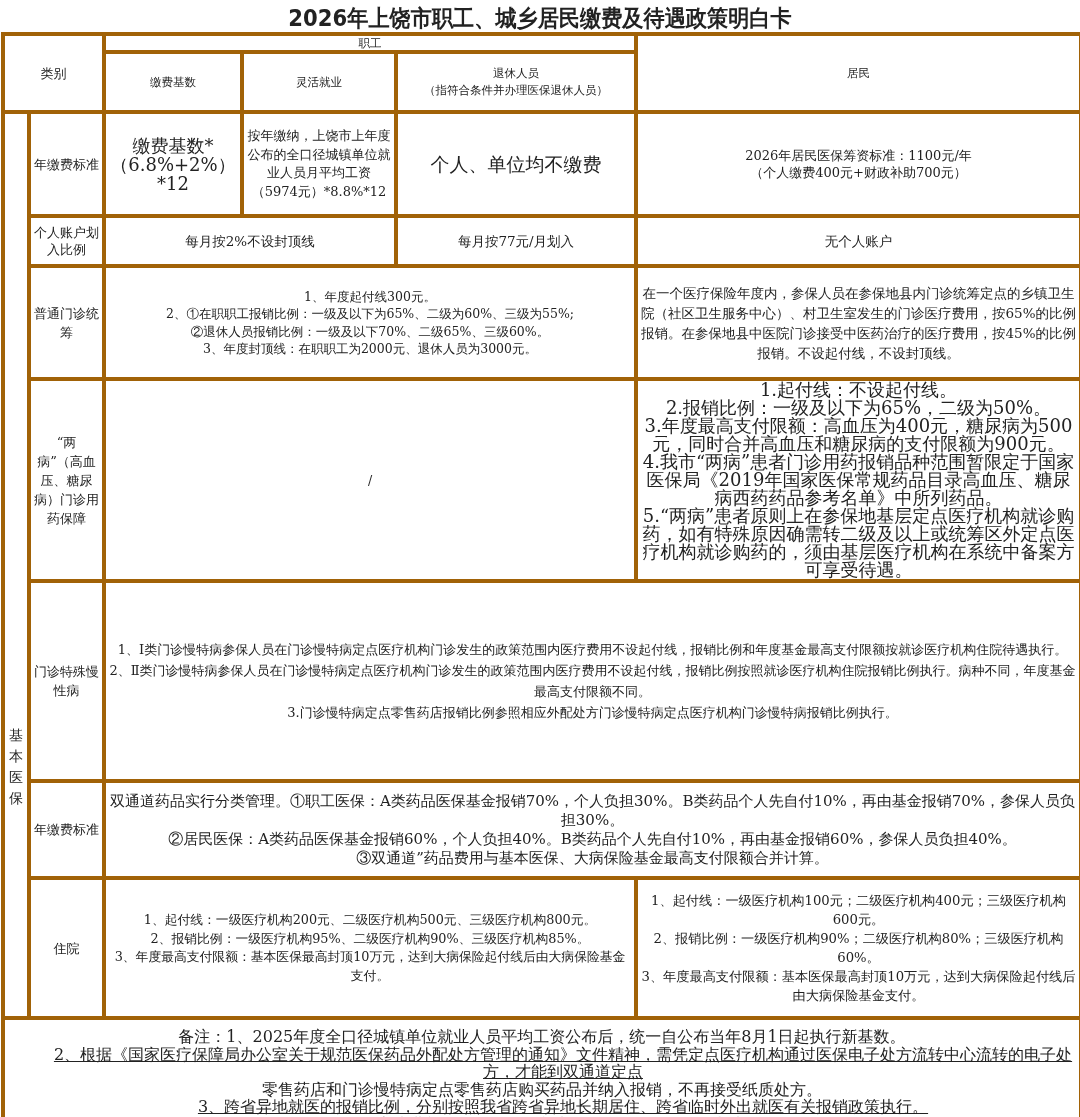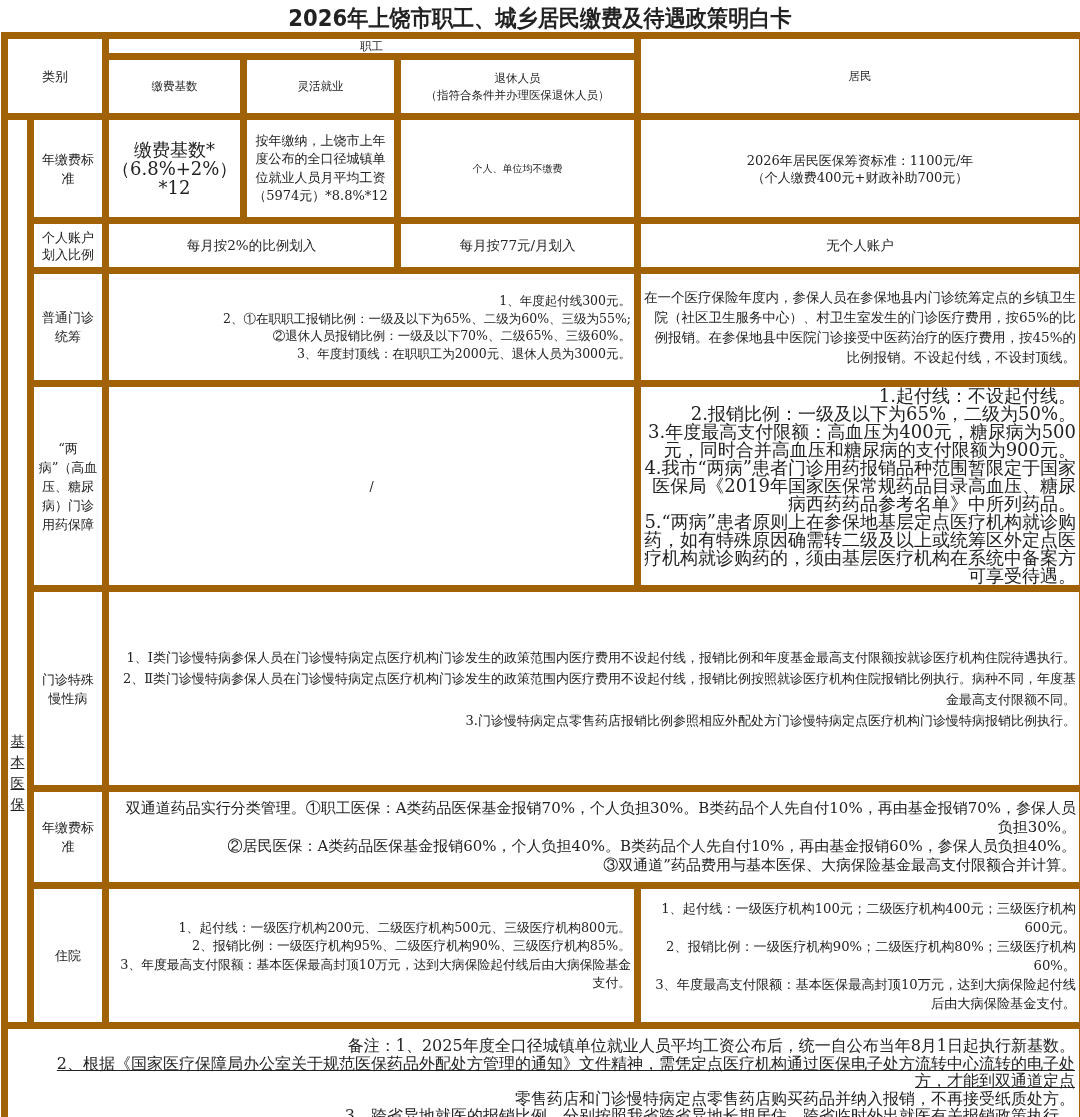--- a/index.html
+++ b/index.html
@@ -1,23 +1,23 @@
 <!DOCTYPE html>
 <html><head>
 <meta charset="utf-8">
 <style>
   html, body { margin: 0; padding: 0; background: #ffffff; }
   body { width: 1080px; height: 1117px; overflow: hidden; font-family: "DejaVu Serif", "Liberation Serif", serif; color: #222; }
   .title { height: 32px; line-height: 36px; text-align: center; font-size: 23px; font-weight: bold; letter-spacing: 0px; font-family: "DejaVu Sans", "Liberation Sans", sans-serif; transform: scaleX(0.92); }
   table { border-collapse: collapse; table-layout: fixed; width: 1078px; margin-left: 1px; }
-  td { border: 7px solid #a16207; font-size: 12.5px; line-height: 17px; padding: 0 3px; vertical-align: middle; text-align: center; overflow: hidden; }
-  td.left { text-align: right; }
+  td { border: 4px solid #a16207; font-size: 12.5px; line-height: 17px; padding: 0 3px; vertical-align: middle; text-align: center; overflow: hidden; }
+  td.left { text-align: center; }
   .pre { white-space: pre-line; }
   .hdr-small { font-size: 11.5px; }
-  .vert { width: 14px; margin: 16px auto; line-height: 21px; font-size: 14px; white-space: normal; word-break: break-all; text-decoration: underline; }
+  .vert { width: 14px; margin: 16px auto; line-height: 21px; font-size: 14px; white-space: normal; word-break: break-all; }
   .label { font-size: 13px; line-height: 19px; }
   .notes { font-size: 16px; line-height: 17.5px; padding: 8px 4px; }
   .indent { padding-left: 42px; text-decoration: underline; }
 </style>
 </head>
 <body>
 
 <div class="title">2026年上饶市职工、城乡居民缴费及待遇政策明白卡</div>
 
 <table>
@@ -45,28 +45,28 @@
   </tr>
 
   <tr style="height:104px">
     <td rowspan="7" style="vertical-align:middle;padding:0">
       <div class="vert" style="margin-top:420px">基本医保</div>
     </td>
     <td class="label">年缴费标准</td>
     <td class="pre" style="font-size:18px;line-height:19px">缴费基数*
 （6.8%+2%）*12</td>
     <td style="font-size:13px;line-height:18.5px">按年缴纳，上饶市上年度公布的全口径城镇单位就业人员月平均工资（5974元）*8.8%*12</td>
-    <td style="font-size:10px">个人、单位均不缴费</td>
+    <td style="font-size:19px">个人、单位均不缴费</td>
     <td class="pre" style="font-size:13px;line-height:17px">2026年居民医保筹资标准：1100元/年
 （个人缴费400元+财政补助700元）</td>
   </tr>
 
   <tr style="height:50px">
     <td class="label" style="line-height:17px">个人账户划入比例</td>
-    <td colspan="2" style="font-size:13.5px">每月按2%的比例划入</td>
+    <td colspan="2" style="font-size:13.5px">每月按2%不设封顶线</td>
     <td style="font-size:13.5px">每月按77元/月划入</td>
     <td style="font-size:13.5px">无个人账户</td>
   </tr>
 
   <tr style="height:113px">
     <td class="label">普通门诊统筹</td>
     <td colspan="3" class="left pre" style="font-size:12.5px;line-height:17.5px">1、年度起付线300元。
 2、①在职职工报销比例：一级及以下为65%、二级为60%、三级为55%;
       ②退休人员报销比例：一级及以下70%、二级65%、三级60%。
 3、年度封顶线：在职职工为2000元、退休人员为3000元。</td>

